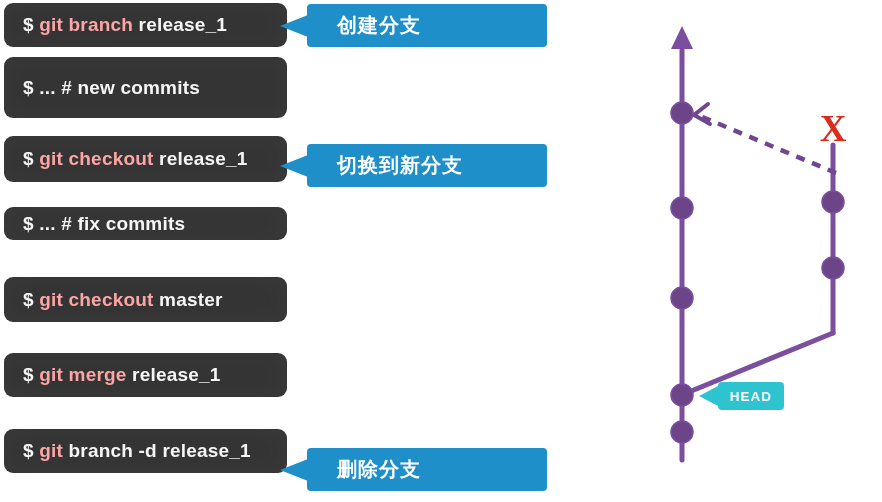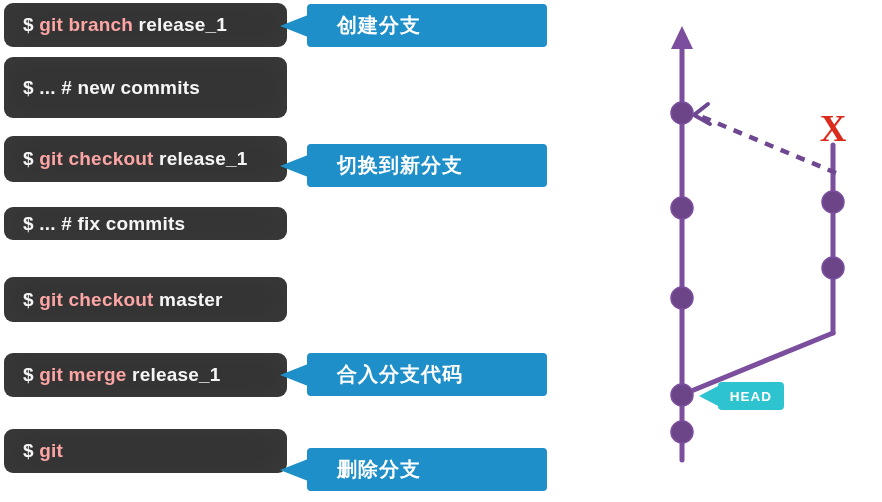--- a/index.html
+++ b/index.html
@@ -79,30 +79,28 @@
       <span class="seg"> master</span>
   </div>
   <div class="cmd-box row6">
     <span class="seg">$ </span>
       <span class="seg t-yellow">git merge</span>
       <span class="seg"> release_1</span>
   </div>
   <div class="cmd-box row7">
     <span class="seg">$ </span>
       <span class="seg t-yellow">git</span>
+      <span class="seg"> branch -d release_1</span>
   </div>
 
   <div class="callout co1">
     <span>创建分支</span>
   </div>
   <div class="callout co3">
     <span>切换到新分支</span>
-  </div>
-  <div class="callout co6">
-    <span>合入分支代码</span>
   </div>
   <div class="callout co7">
     <span>删除分支</span>
   </div>
 
   <svg class="graph-svg" viewBox="0 0 882 502">
 
     <line class="gline" x1="682" y1="460" x2="682" y2="44"></line>
     <polygon points="682,26 671,49 693,49" fill="#7b4f9e"></polygon>
 

